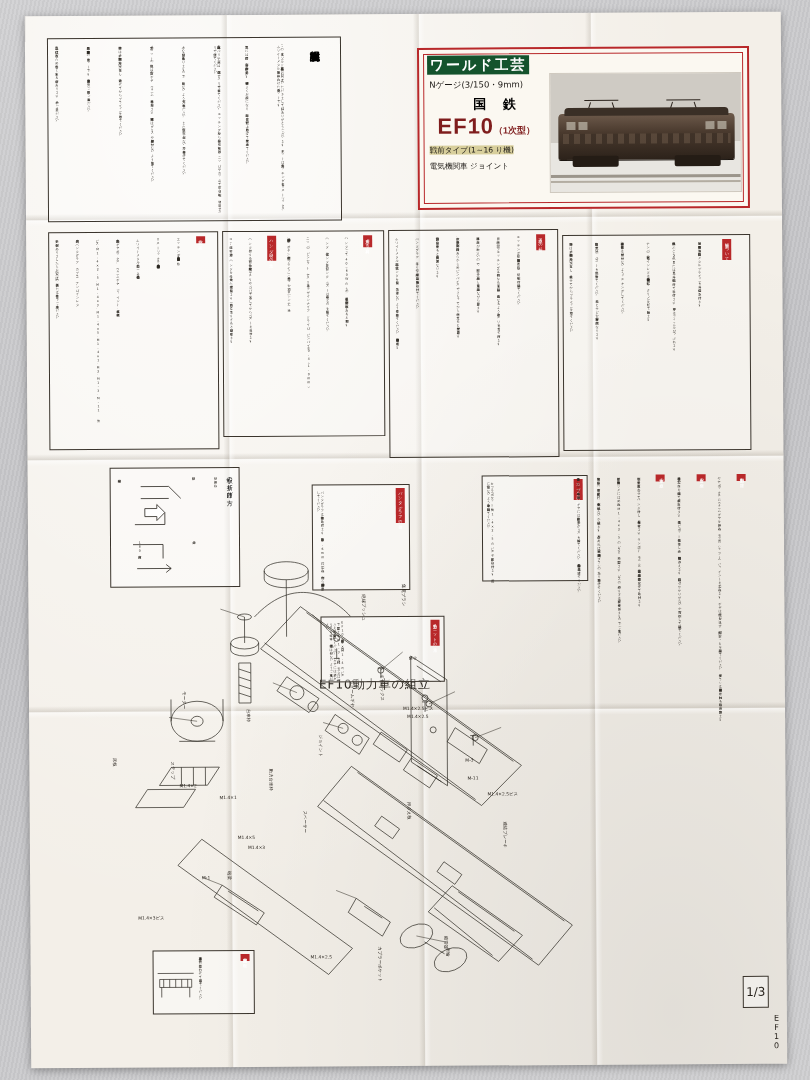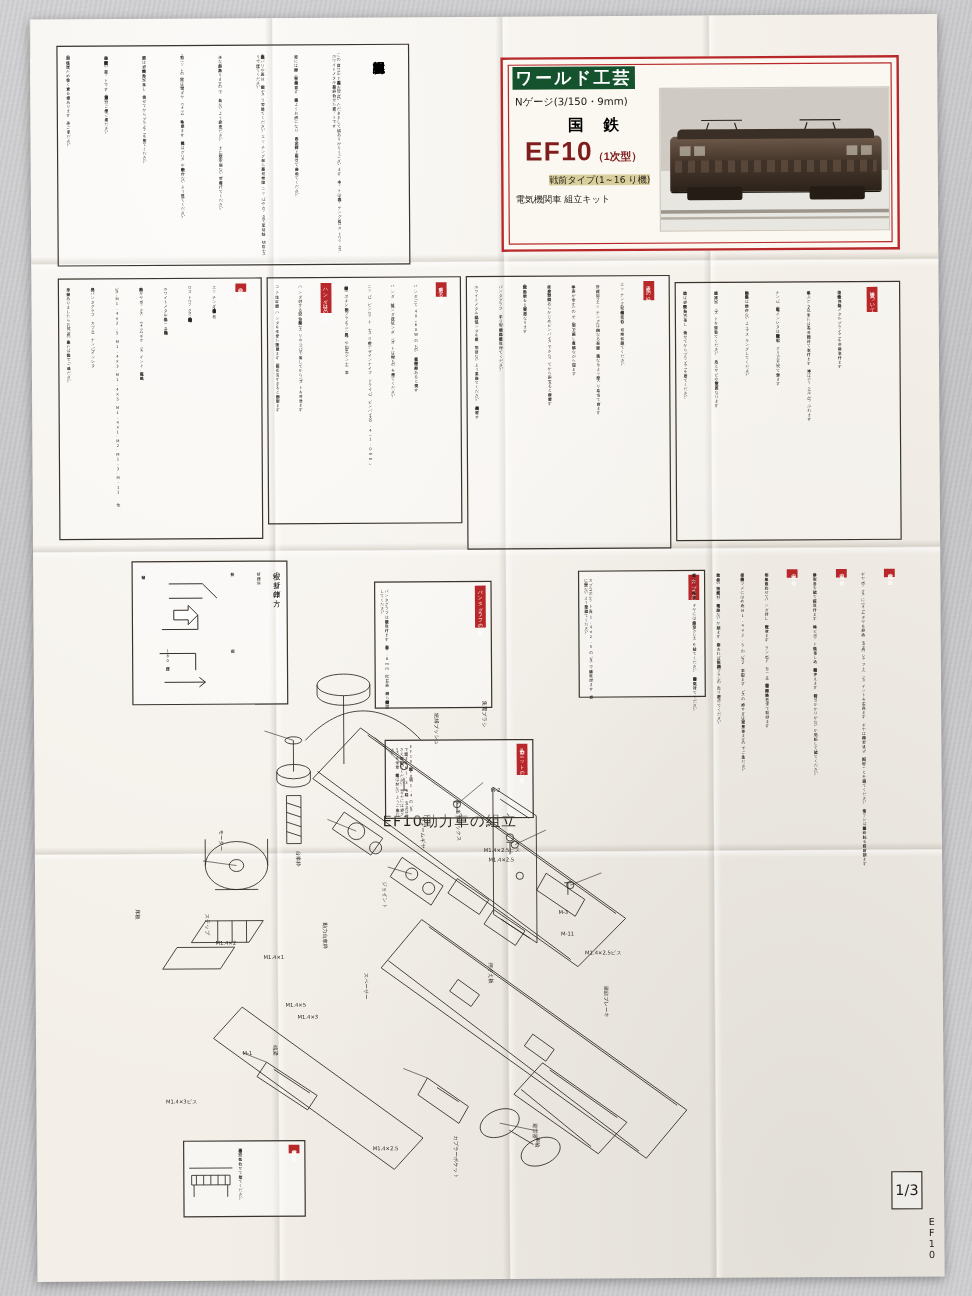--- a/index.html
+++ b/index.html
@@ -66,21 +66,21 @@
   .brandbar{
     position:absolute;left:8px;top:6px;width:102px;height:19px;
     background:#14532d;color:#fff;font-size:14px;font-weight:700;
     display:flex;align-items:center;justify-content:center;letter-spacing:2px;
     font-family:"DejaVu Sans",sans-serif;
   }
   .gauge{position:absolute;left:10px;top:30px;font-size:8.5px;color:#1d1a16;font-family:"DejaVu Sans",sans-serif;}
   .kokutetsu{position:absolute;left:34px;top:46px;font-size:13px;font-weight:700;letter-spacing:6px;color:#000000;font-family:"DejaVu Sans",sans-serif;margin-left:20px;}
   .model{position:absolute;left:18px;top:64px;font-size:22px;font-weight:700;color:#7f1d1d;letter-spacing:1px;}
   .model small{font-size:9px;font-weight:700;letter-spacing:0;}
-  .subtype{position:absolute;left:10px;top:96px;font-size:7.6px;color:#1d1a16;font-family:"DejaVu Sans",sans-serif;margin-left:28px;}
+  .subtype{position:absolute;left:10px;top:96px;font-size:7.6px;color:#1d1a16;font-family:"DejaVu Sans",sans-serif;}
   .subtype .hl{background:#d8cf9c;}
   .kitline{position:absolute;left:10px;top:112px;font-size:7.6px;color:#1d1a16;font-family:"DejaVu Sans",sans-serif;}
   .photo{
     position:absolute;right:6px;top:24px;width:190px;height:118px;
     background:
       linear-gradient(to bottom,#cfcbc4 0 58%, #e8e6e1 58% 100%);
     overflow:hidden;border:1px solid #cfc9bf;
   }
   .loco{
     position:absolute;left:8px;top:40px;width:176px;height:46px;
@@ -208,21 +208,21 @@
 
   <div id="title-panel">
     <div class="inner"></div>
     <div class="brandbar">ワールド工芸</div>
     <div class="gauge">Nゲージ(3/150・9mm)</div>
     <div class="kokutetsu">国 鉄</div>
     <div class="model">
       <span>EF10</span><small>（1次型）</small>
     </div>
     <div class="subtype"><span class="hl">戦前タイプ(1～16 り機)</span></div>
-    <div class="kitline">電気機関車 組立キット</div>
+    <div class="kitline">電気機関車 ジョイント</div>
 
     <div class="photo">
       <div class="rail"></div>
       <div class="rail2"></div>
       <div class="panto" style="left:34px;"></div>
       <div class="panto" style="left:116px;"></div>
       <div class="loco">
         <div class="win" style="left:8px;"></div>
         <div class="win" style="left:20px;"></div>
         <div class="win" style="right:8px;"></div>

